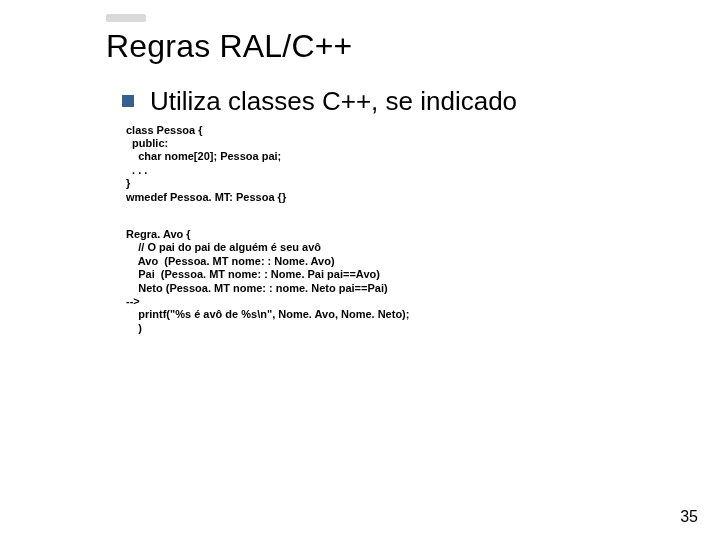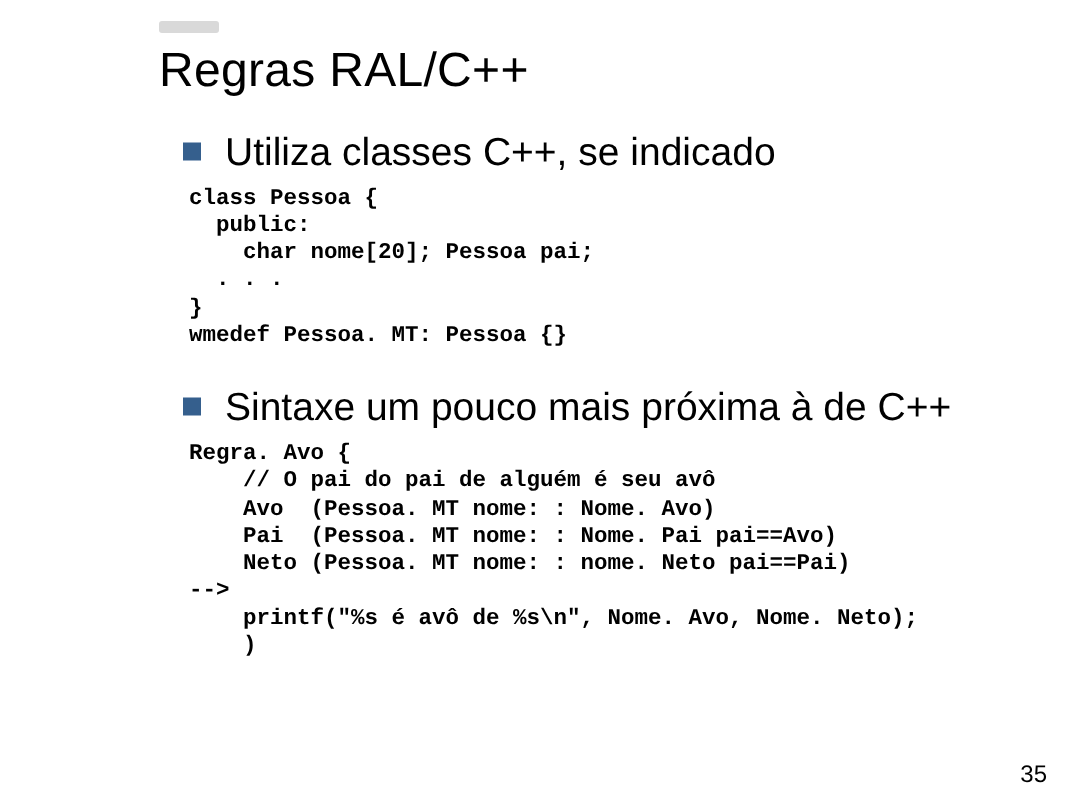--- a/index.html
+++ b/index.html
@@ -47,22 +47,22 @@
     background: #355f8d;
     margin-top: 8px;
     margin-right: 16px;
     flex: 0 0 auto;
   }
   .bullet-text {
     font-size: 26px;
     line-height: 1.1;
   }
   .codeblock {
-    font-family: Liberation Mono, monospace;
-    font-size: 15px;
+    font-family: Liberation Sans, sans-serif;
+    font-size: 11px;
     font-weight: bold;
     white-space: pre;
     margin: 8px 0 24px 46px;
     line-height: 1.22;
   }
   .pagenum {
     position: absolute;
     right: 22px;
     bottom: 14px;
     font-size: 16px;
@@ -81,24 +81,20 @@
     <div class="bullet"></div>
     <div class="bullet-text">Utiliza classes C++, se indicado</div>
   </div>
   <div class="codeblock">class Pessoa {
   public:
     char nome[20]; Pessoa pai;
   . . .
 }
 wmedef Pessoa. MT: Pessoa {}</div>
 
-  <div class="bullet-row">
-    <div class="bullet"></div>
-    <div class="bullet-text">Sintaxe um pouco mais próxima à de C++</div>
-  </div>
   <div class="codeblock">Regra. Avo {
     // O pai do pai de alguém é seu avô
     Avo  (Pessoa. MT nome: : Nome. Avo)
     Pai  (Pessoa. MT nome: : Nome. Pai pai==Avo)
     Neto (Pessoa. MT nome: : nome. Neto pai==Pai)
 --&gt;
     printf("%s é avô de %s\n", Nome. Avo, Nome. Neto);
     )</div>
 
   <div class="pagenum">35</div>

